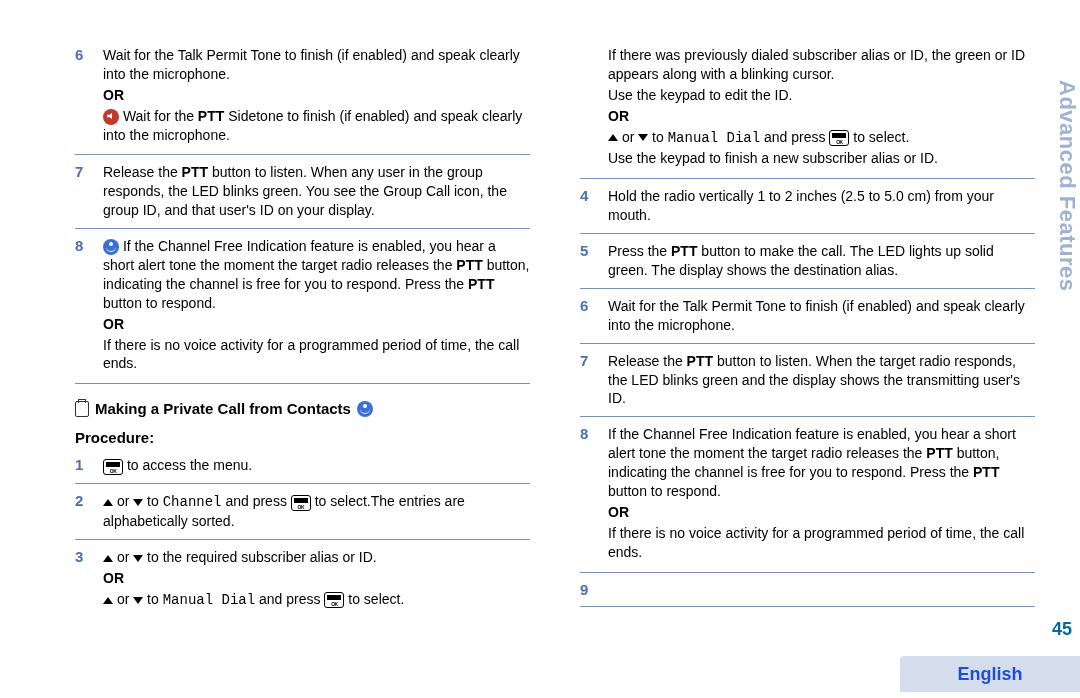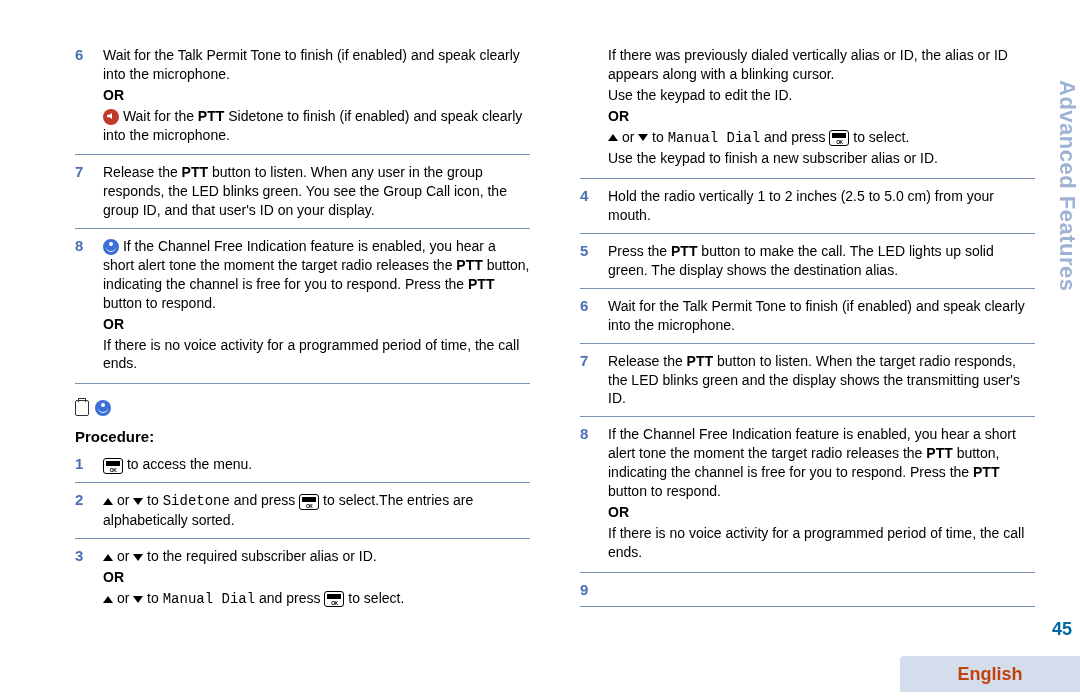--- a/index.html
+++ b/index.html
@@ -180,21 +180,21 @@
     font-weight: bold;
     font-size: 18px;
   }
   .lang-bar {
     position: absolute;
     right: 0;
     bottom: 6px;
     width: 180px;
     height: 36px;
     background: #d4ddec;
-    color: #c2410c;
+    color: #1d4ed8;
     font-weight: bold;
     font-size: 18px;
     display: flex;
     align-items: center;
     justify-content: center;
     border-top-left-radius: 4px;
   }
 </style>
 </head>
 <body>
@@ -227,36 +227,37 @@
         <p>
           <span class="info-icon"></span><span> If the Channel Free Indication feature is enabled, you hear a short alert tone the moment the target radio releases the </span><b>PTT</b><span> button, indicating the channel is free for you to respond. Press the </span><b>PTT</b><span> button to respond.</span>
         </p>
         <p class="or"><span>OR</span></p>
         <p><span>If there is no voice activity for a programmed period of time, the call ends.</span></p>
       </div>
     </div>
 
     <div class="section-head">
       <span class="section-icon"></span>
+      <span class="section-title">Making a Private Call from Contacts</span>
       <span class="info-icon"></span>
     </div>
 
     <div class="proc">Procedure:</div>
 
     <div class="step">
       <div class="step-num">1</div>
       <div class="step-body">
         <span class="btn-icon"></span><span> to access the menu.</span>
       </div>
     </div>
 
     <div class="step">
       <div class="step-num">2</div>
       <div class="step-body">
-        <span class="arrow-up"></span><span> or </span><span class="arrow-down"></span><span> to </span><span class="mono">Sidetone</span><span> and press </span><span class="btn-icon"></span><span> to select.The entries are alphabetically sorted.</span>
+        <span class="arrow-up"></span><span> or </span><span class="arrow-down"></span><span> to </span><span class="mono">Channel</span><span> and press </span><span class="btn-icon"></span><span> to select.The entries are alphabetically sorted.</span>
       </div>
     </div>
 
     <div class="step" style="border-bottom:none">
       <div class="step-num">3</div>
       <div class="step-body">
         <p>
           <span class="arrow-up"></span><span> or </span><span class="arrow-down"></span><span> to the required subscriber alias or ID.</span>
         </p>
         <p class="or"><span>OR</span></p>
@@ -266,21 +267,21 @@
       </div>
     </div>
 
   </div>
 
   <div class="col">
 
     <div class="step">
       <div class="step-num"></div>
       <div class="step-body">
-        <p><span>If there was previously dialed vertically alias or ID, the alias or ID appears along with a blinking cursor.</span></p>
+        <p><span>If there was previously dialed subscriber alias or ID, the green or ID appears along with a blinking cursor.</span></p>
         <p><span>Use the keypad to edit the ID.</span></p>
         <p class="or"><span>OR</span></p>
         <p>
           <span class="arrow-up"></span><span> or </span><span class="arrow-down"></span><span> to </span><span class="mono">Manual Dial</span><span> and press </span><span class="btn-icon"></span><span> to select.</span>
         </p>
         <p><span>Use the keypad to finish a new subscriber alias or ID.</span></p>
       </div>
     </div>
 
     <div class="step">

